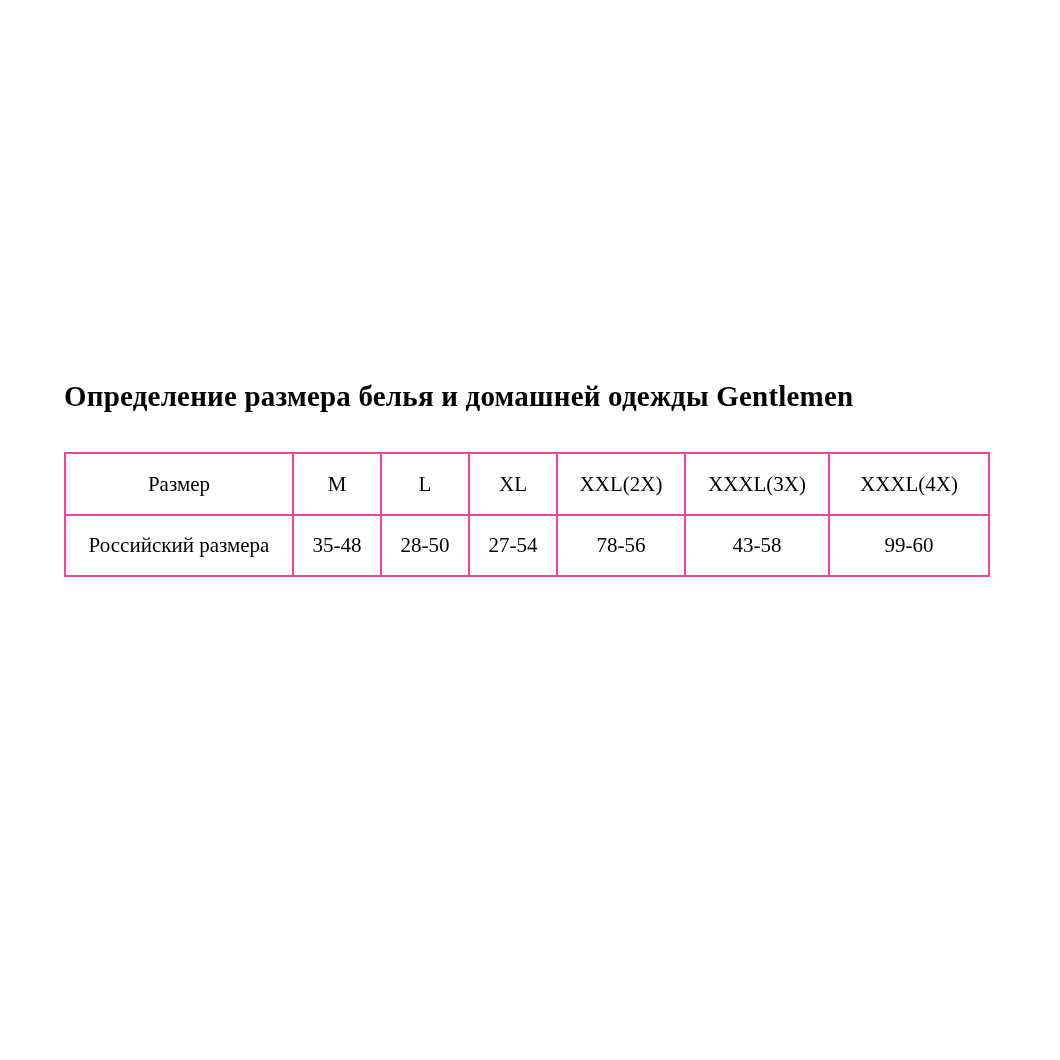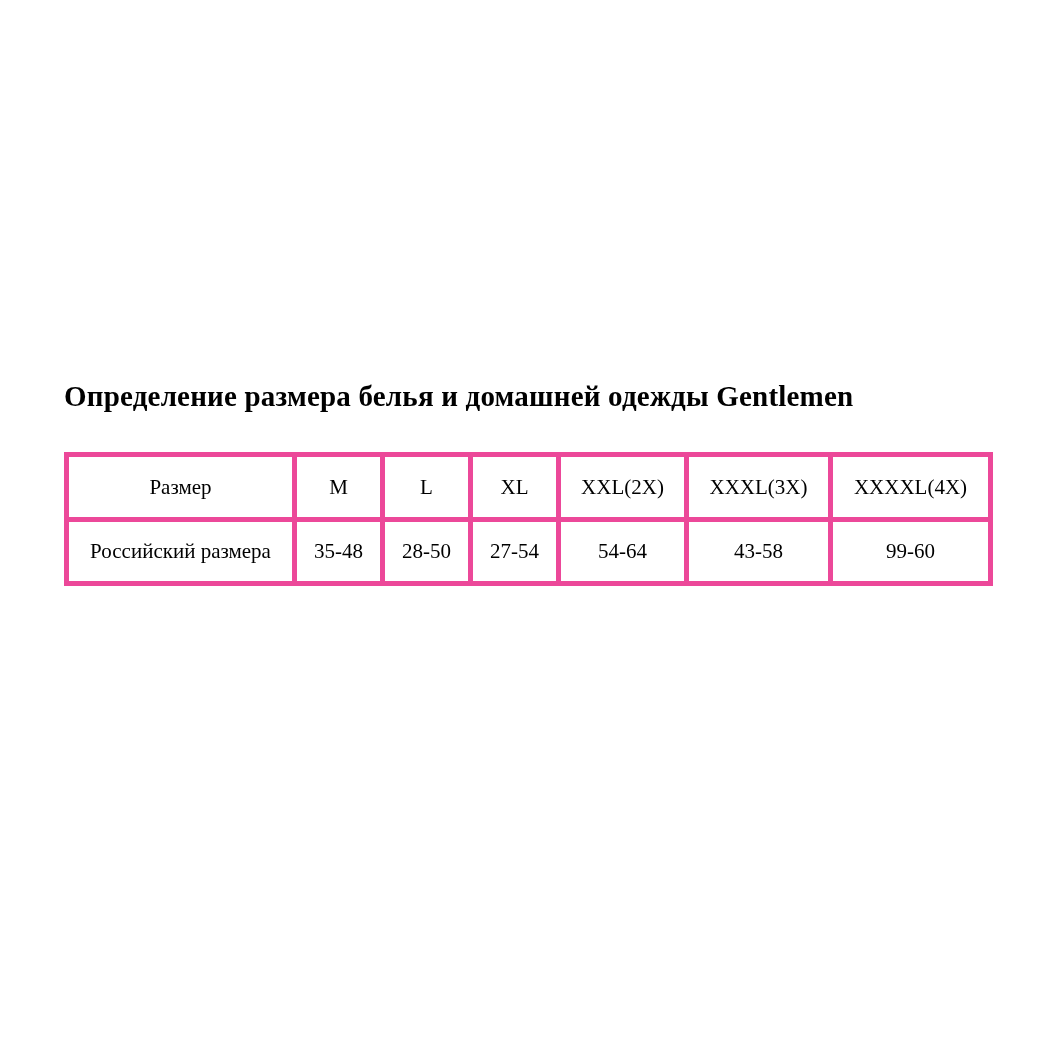--- a/index.html
+++ b/index.html
@@ -33,21 +33,21 @@
   }
   .size-table {
     position: absolute;
     left: 64px;
     top: 452px;
     width: 924px;
     border-collapse: collapse;
     table-layout: fixed;
   }
   .size-table td {
-    border: 5px solid #ec4899;
+    border: 2px solid #ec4899;
     text-align: center;
     vertical-align: middle;
     font-size: 21px;
     font-family: "Liberation Serif", serif;
     padding: 0;
     height: 59px;
   }
   .size-table tr:first-child td {
     height: 60px;
   }
@@ -77,27 +77,27 @@
       <col class="col-xxxxl">
     </colgroup>
     <tbody>
       <tr>
         <td>Размер</td>
         <td>M</td>
         <td>L</td>
         <td>XL</td>
         <td>XXL(2X)</td>
         <td>XXXL(3X)</td>
-        <td>XXXXL(4X)</td>
+        <td>XXXL(4X)</td>
       </tr>
       <tr>
         <td>Российский размера</td>
         <td>35-48</td>
         <td>28-50</td>
         <td>27-54</td>
-        <td>54-64</td>
+        <td>78-56</td>
         <td>43-58</td>
         <td>99-60</td>
       </tr>
     </tbody>
   </table>
 
 </div>
 
 </body></html>

